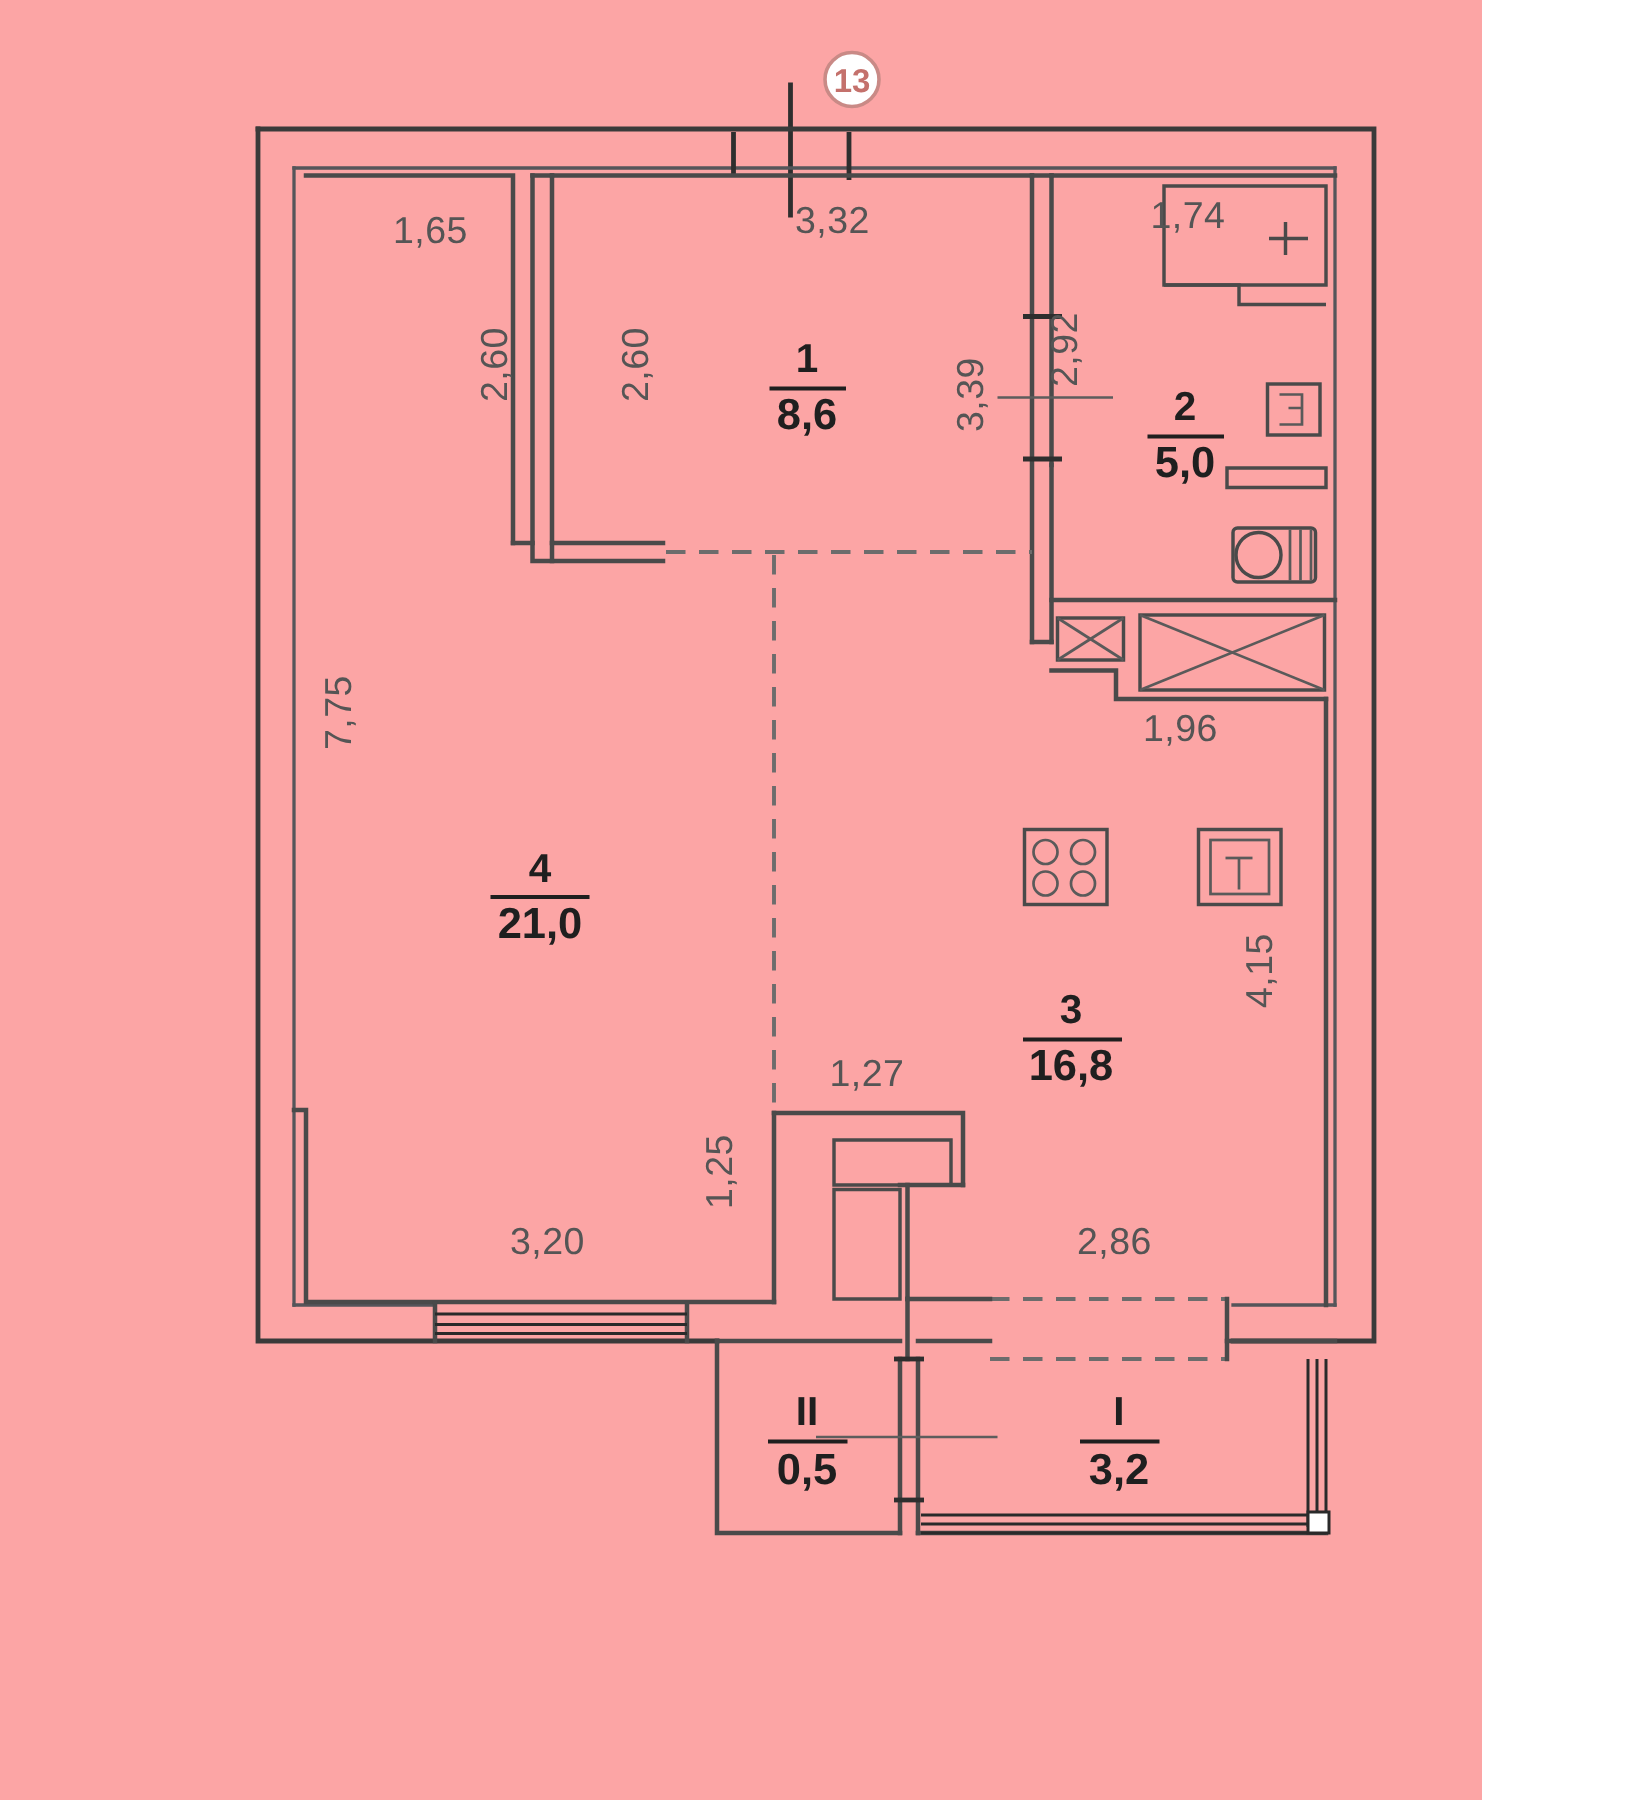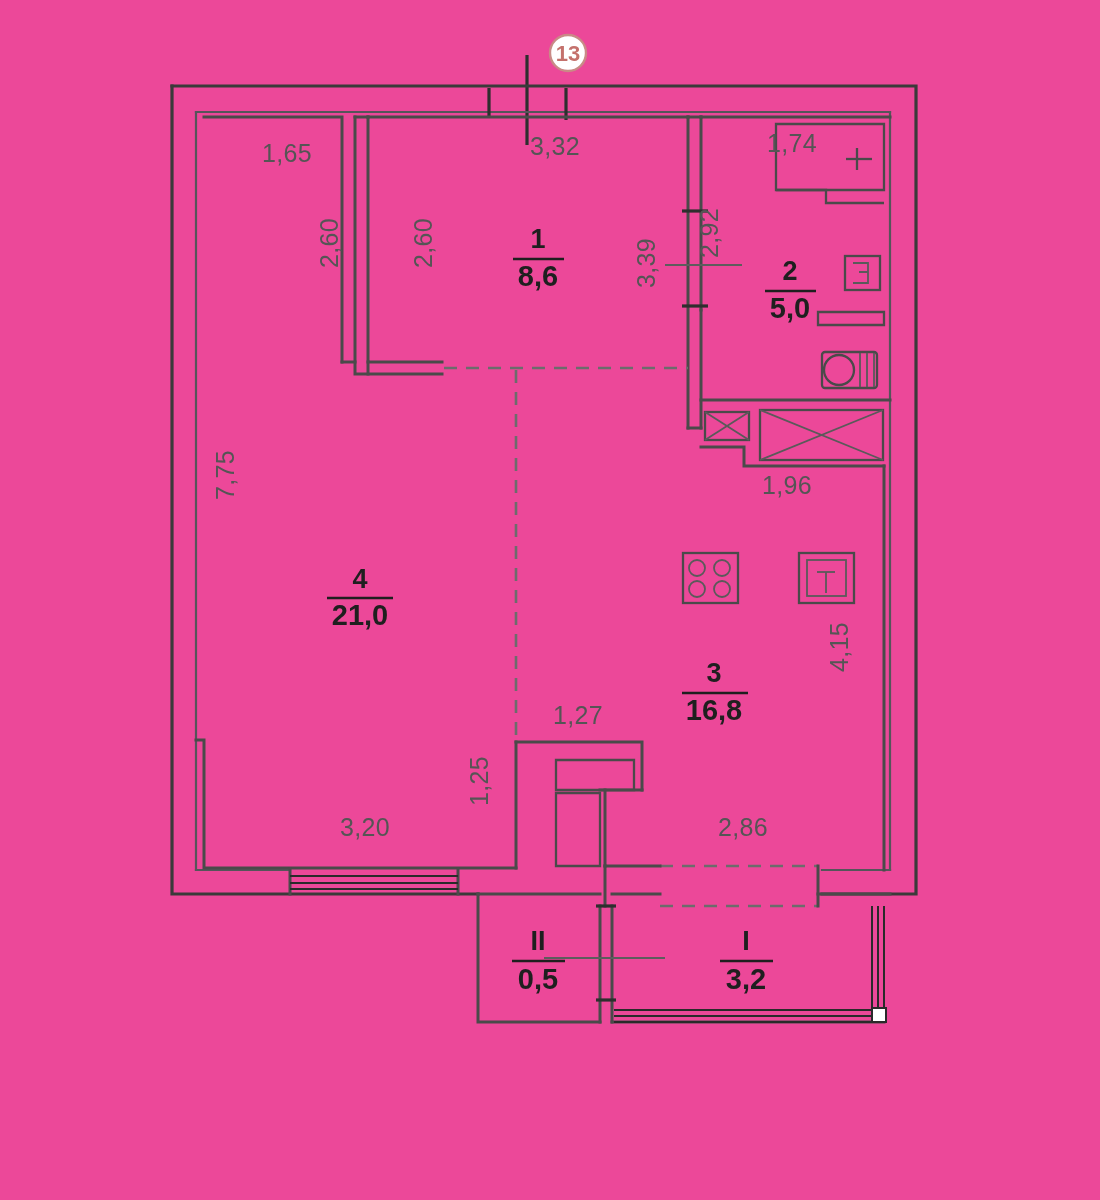--- a/index.html
+++ b/index.html
@@ -8,23 +8,23 @@
     background: #ffffff;
   }
   body {
     width: 1100px;
     height: 1200px;
     font-family: "Liberation Sans", sans-serif;
     overflow: hidden;
   }
   #floorplan-root {
     position: relative;
-    width: 1100px;
+    width: 988px;
     height: 1200px;
-    background: #ec4899;
+    background: #fca5a5;
   }
   svg#plan-svg {
     position: absolute;
     left: 0;
     top: 0;
     width: 1100px;
     height: 1200px;
     display: block;
   }
   .wall-outer {

